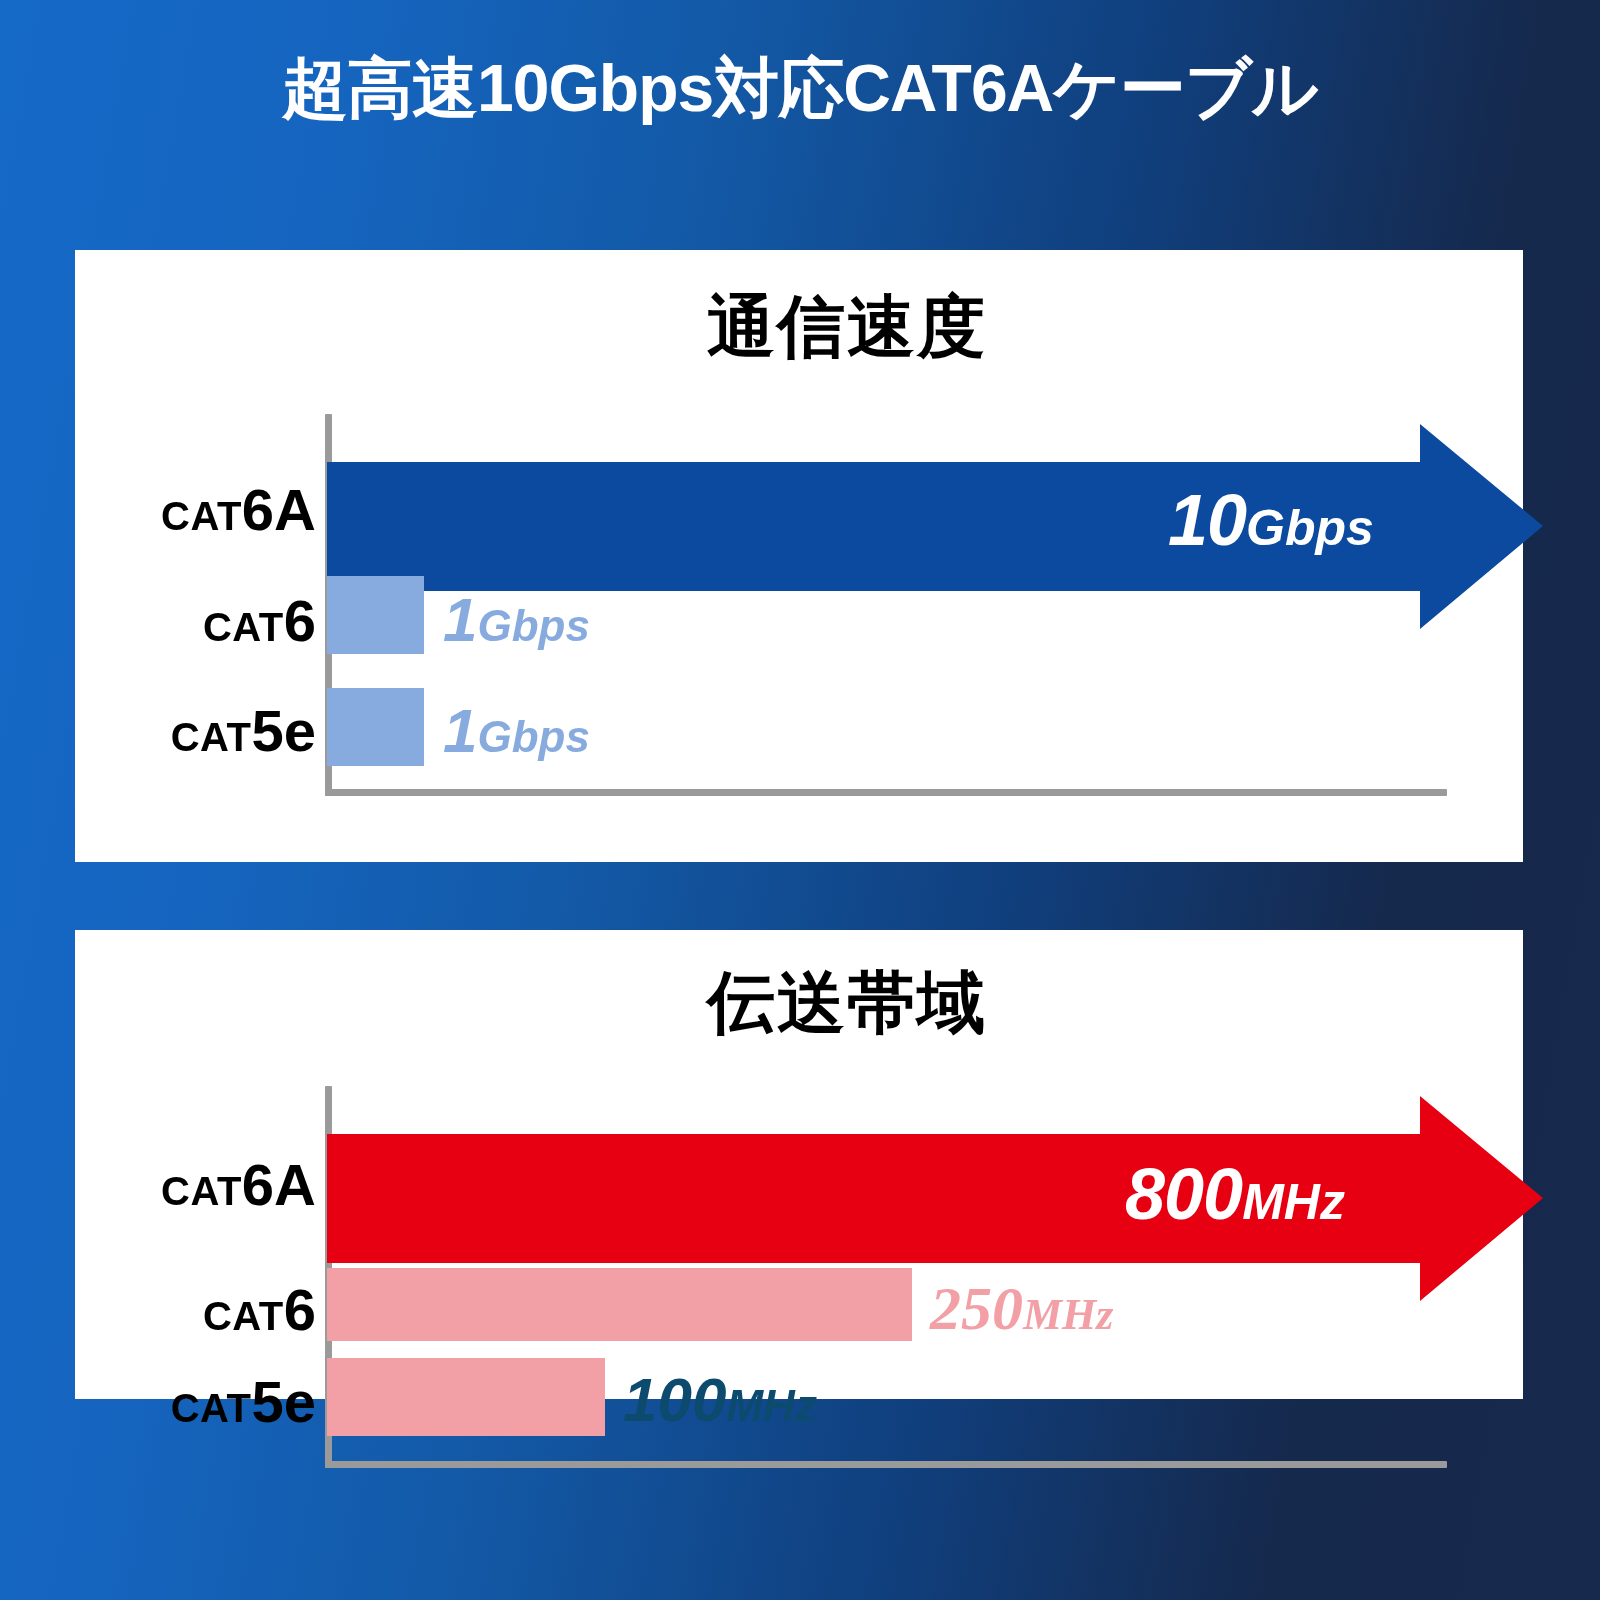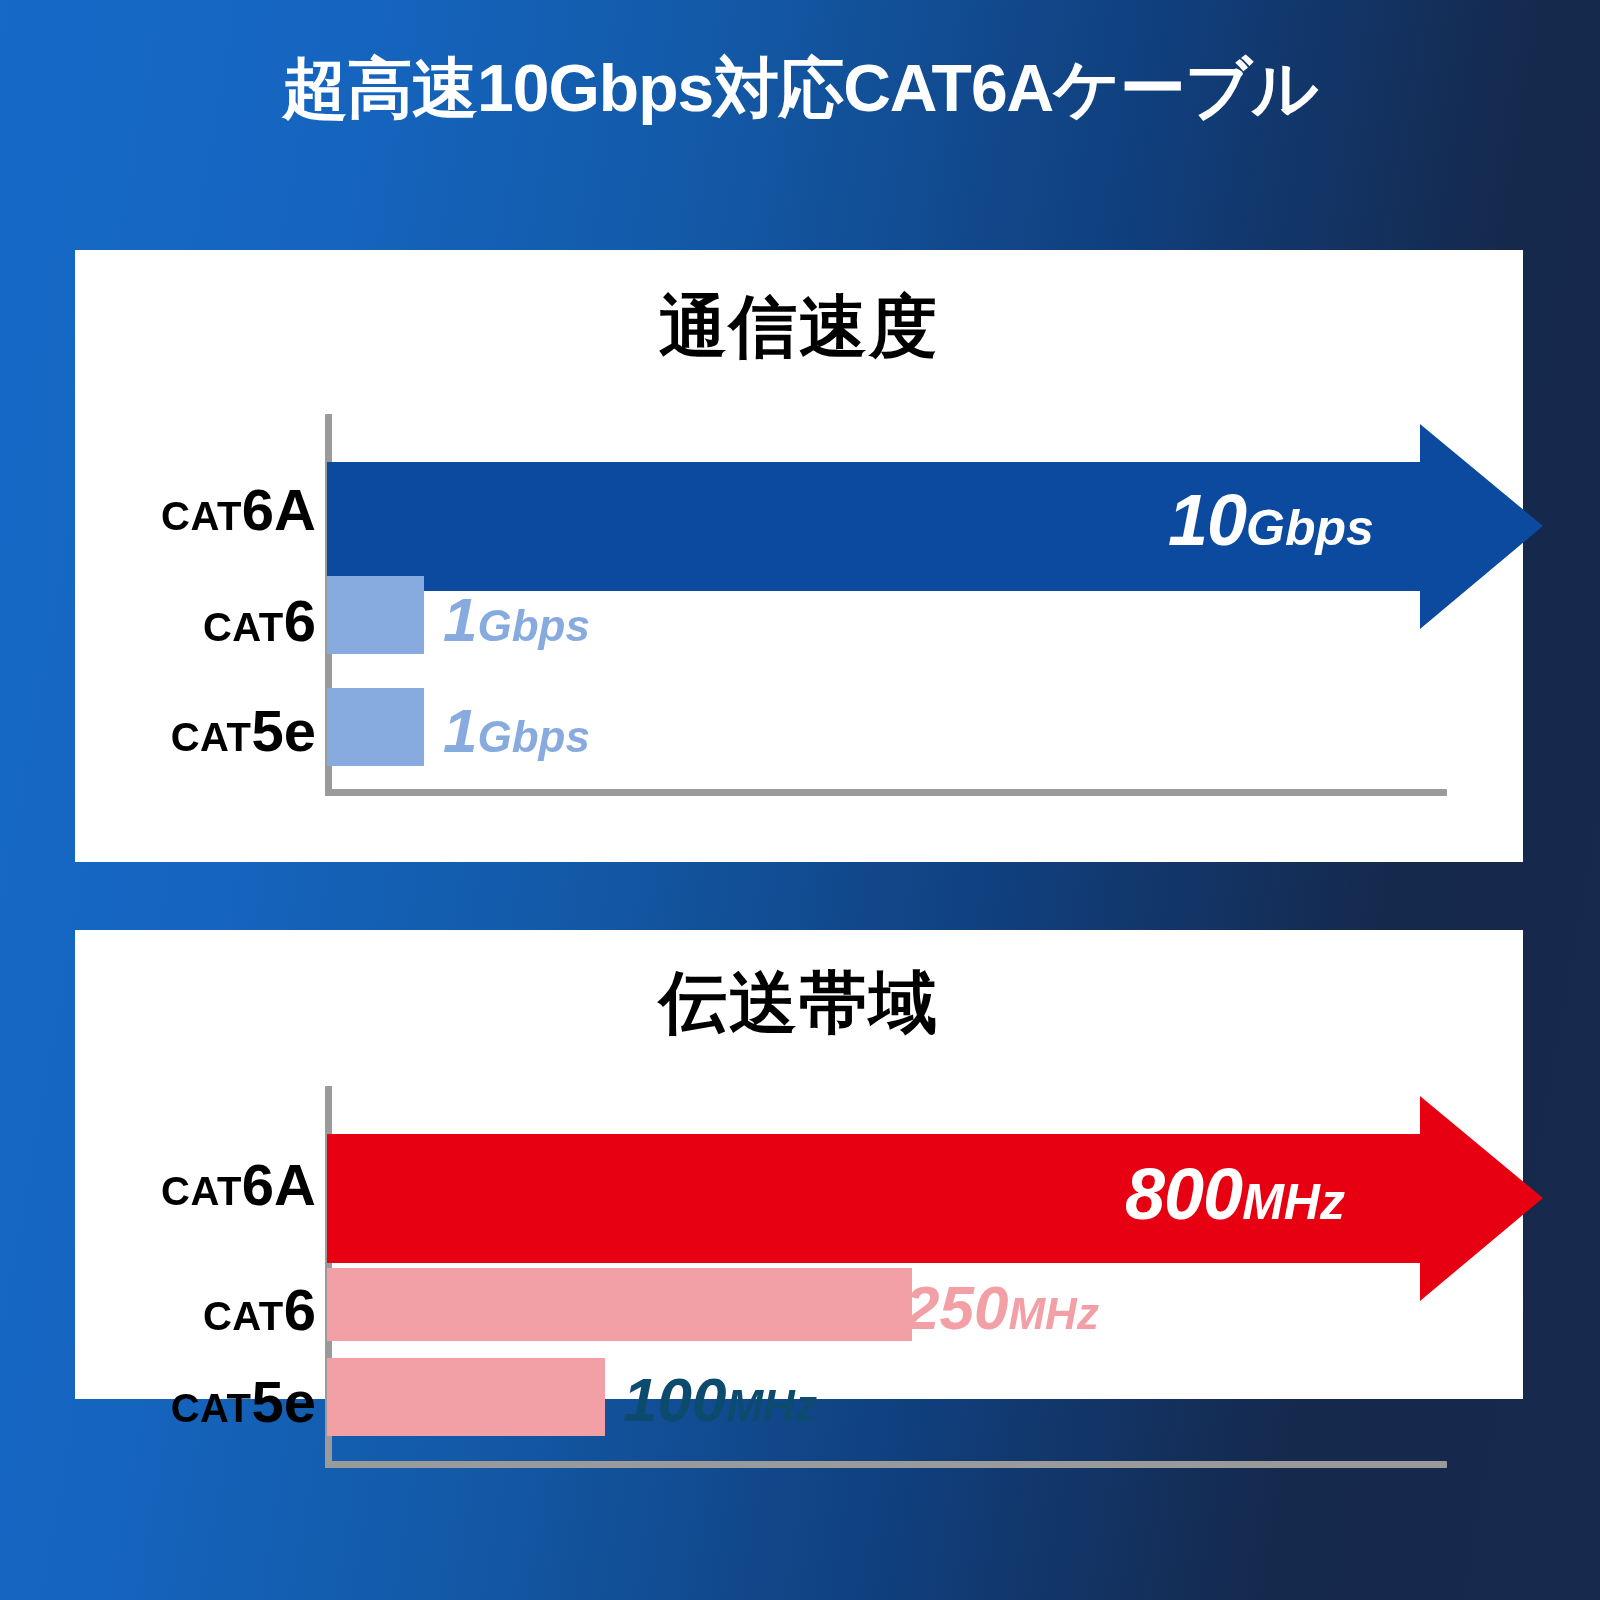--- a/index.html
+++ b/index.html
@@ -56,20 +56,21 @@
   .panel-title {
     position: absolute;
     left: 0;
     width: 100%;
     text-align: center;
     color: #000000;
     font-size: 68px;
     font-weight: bold;
     letter-spacing: 2px;
     line-height: 1;
+    padding-left: 48px;
   }
   .panel-speed .panel-title     { top: 42px; }
   .panel-bandwidth .panel-title { top: 38px; }
 
   
   .chart {
     position: absolute;
     left: 0;
     top: 0;
     width: 100%;
@@ -168,21 +169,21 @@
   .panel-speed .r2-label { top: 446px; }
   .panel-speed .r2-value { top: 444px; left: 368px; color: #87abde; }
 
   
   .panel-bandwidth .arrow-wrap { top: 160px; }
   .panel-bandwidth .r0-label   { top: 220px; }
   .panel-bandwidth .r0-value   { top: 222px; left: 1050px; }
 
   .panel-bandwidth .r1-bar   { top: 332px; width: 585px; height: 73px; background: #f2a0a6; }
   .panel-bandwidth .r1-label { top: 345px; }
-  .panel-bandwidth .r1-value { top: 341px; left: 830px; color: #f2a0a6; }
+  .panel-bandwidth .r1-value { top: 341px; left: 855px; color: #f2a0a6; font-family: Liberation Serif, serif; }
 
   .panel-bandwidth .r2-bar   { top: 422px; width: 278px; height: 78px; background: #f2a0a6; }
   .panel-bandwidth .r2-label { top: 437px; }
   .panel-bandwidth .r2-value { top: 433px; left: 548px; color: #0c4a6e; }
 </style>
 </head>
 <body>
 
 <div id="poster">
 

